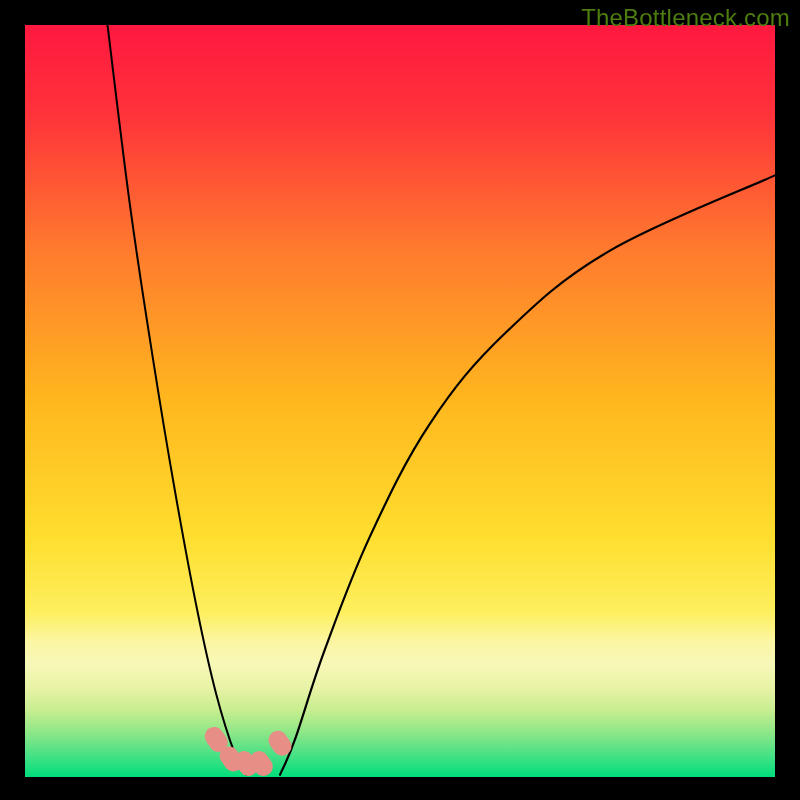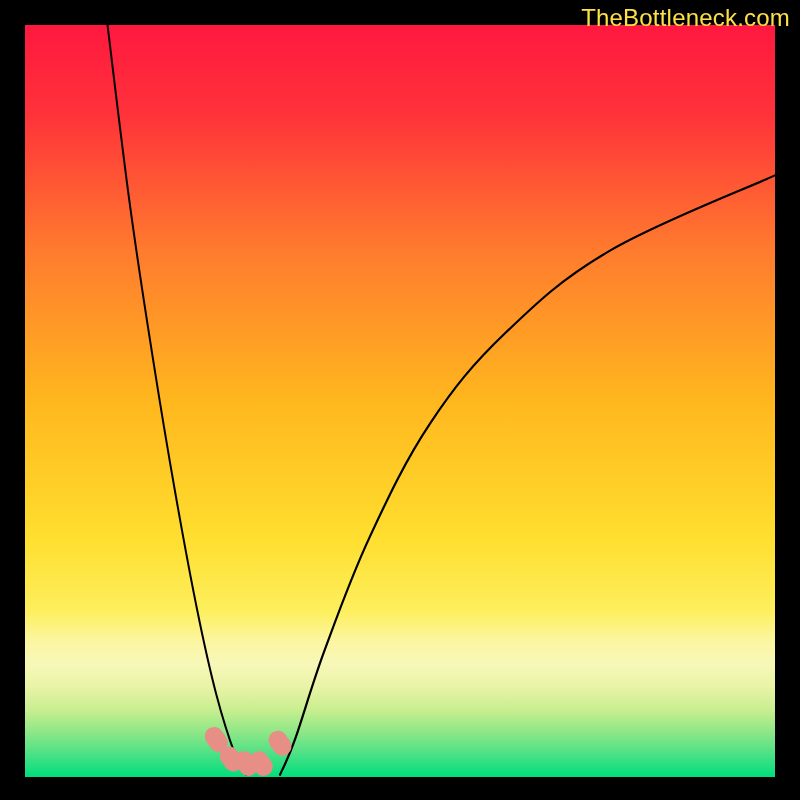--- a/index.html
+++ b/index.html
@@ -14,21 +14,21 @@
   .frame {
     position: relative;
     width: 800px;
     height: 800px;
     background: #000;
   }
   .watermark {
     position: absolute;
     top: 4px;
     right: 10px;
-    color: #fde047;
+    color: #4d7c0f;
     font-size: 24px;
     font-weight: 500;
     letter-spacing: 0.2px;
     z-index: 10;
   }
   .plot {
     position: absolute;
     left: 25px;
     top: 25px;
     width: 750px;

